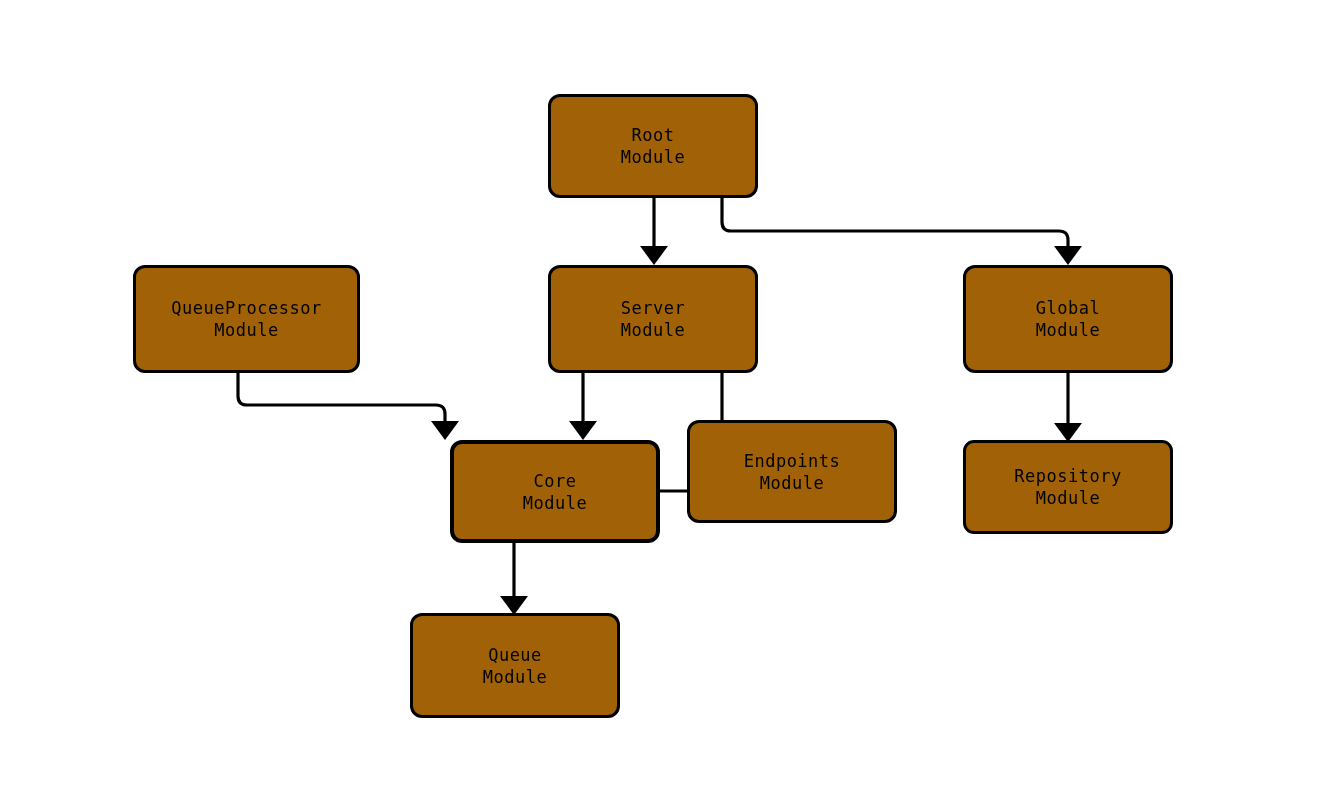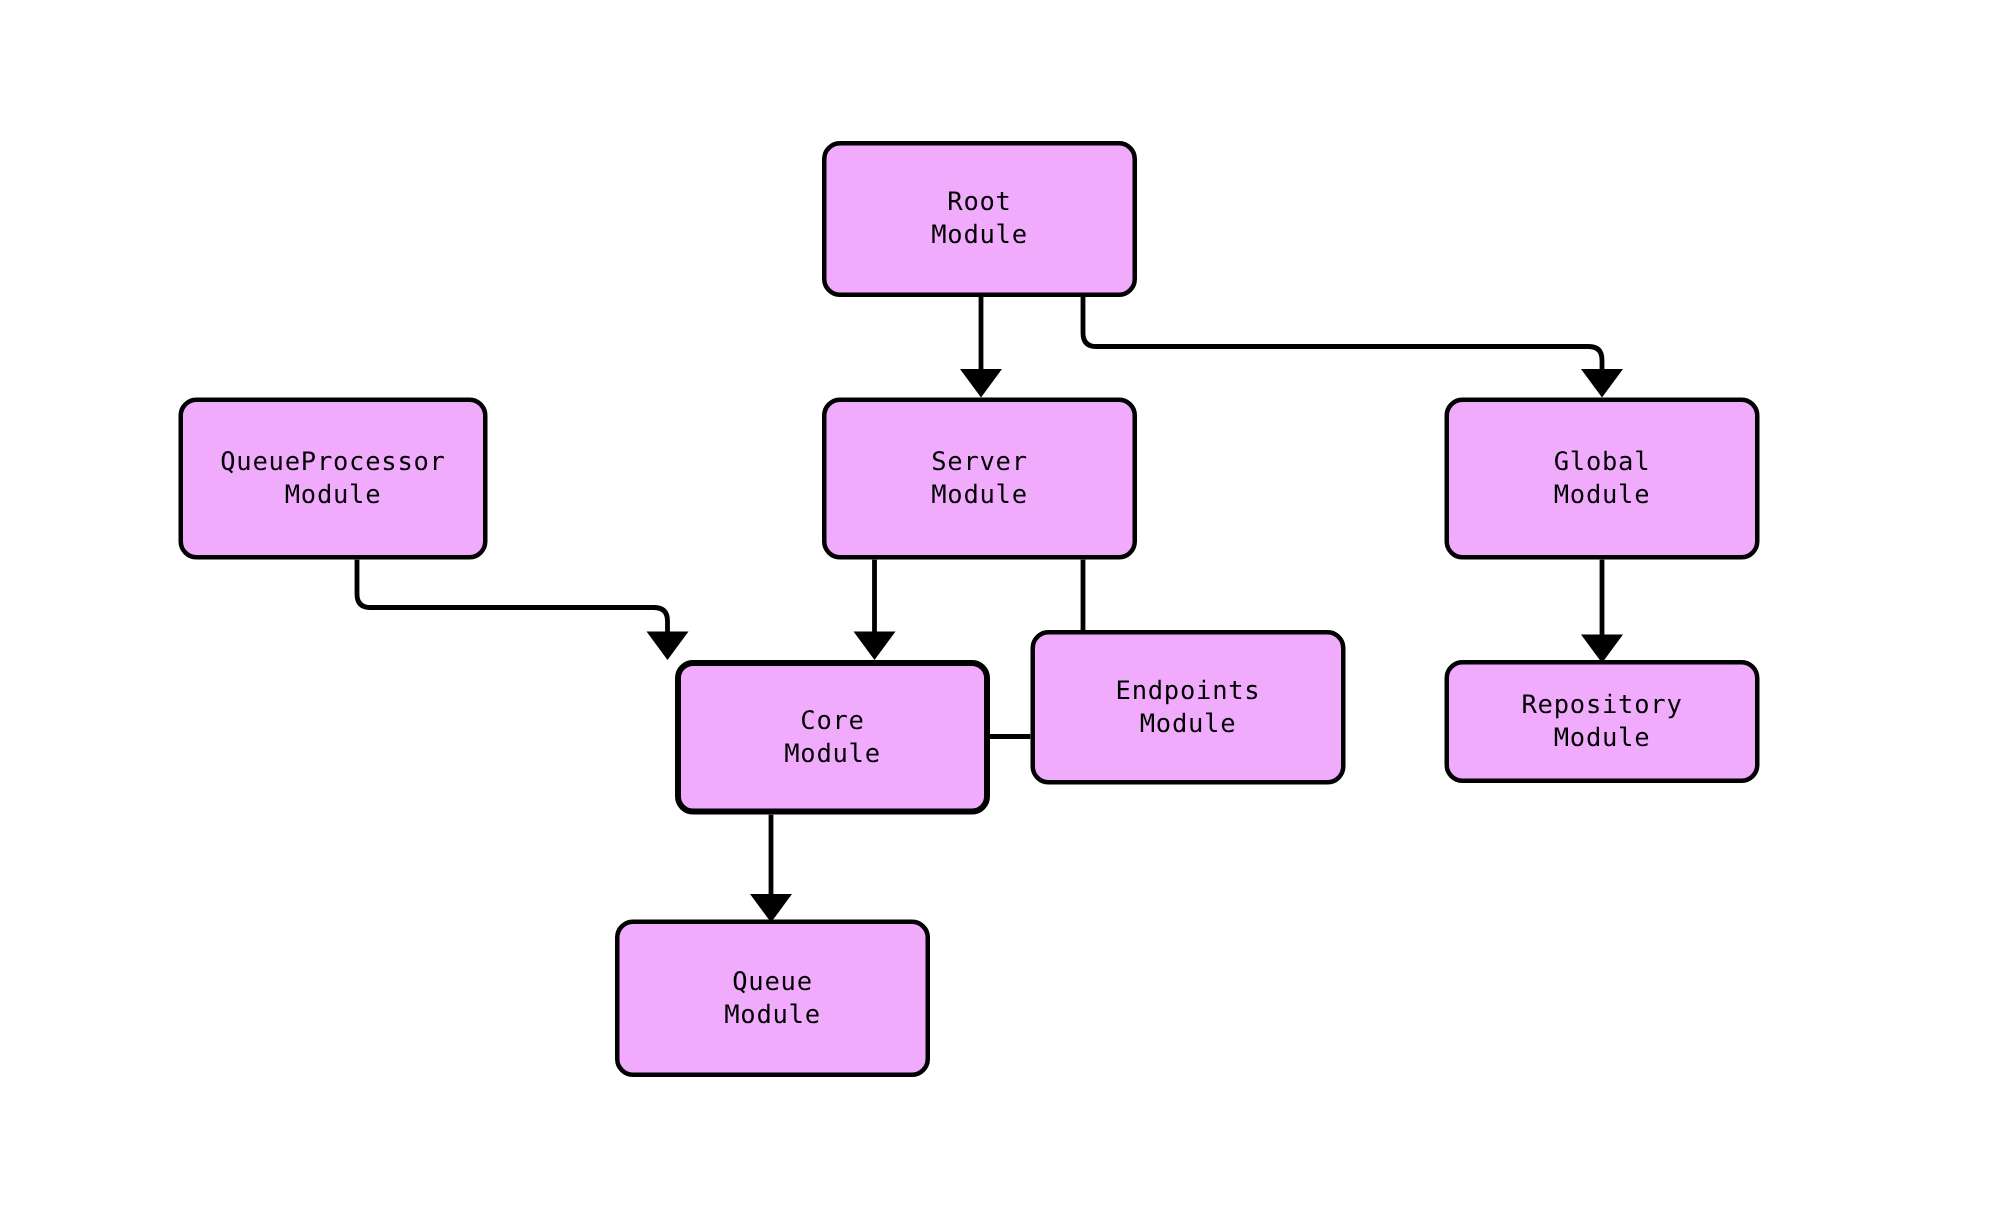--- a/index.html
+++ b/index.html
@@ -21,21 +21,21 @@
   #edge-layer {
     position: absolute;
     left: 0;
     top: 0;
     width: 1337px;
     height: 809px;
   }
   .node {
     position: absolute;
     box-sizing: border-box;
-    background: #f0abfc;
+    background: #a16207;
     border: 3px solid #000000;
     border-radius: 12px;
     display: flex;
     flex-direction: column;
     align-items: center;
     justify-content: center;
     z-index: 2;
   }
   .node.emphasis {
     border-width: 4.5px;
@@ -98,41 +98,41 @@
       <path d="M 500 596 L 528 596 L 514 615 Z" fill="#000000"></path>
     </g>
 
   </svg>
 
   <div id="node-layer">
       <div class="node" style="left: 548px; top: 94px; width: 210px; height: 104px;">
         <div class="node-label">Root</div>
         <div class="node-label">Module</div>
       </div>
-      <div class="node" style="left: 119px; top: 265px; width: 206px; height: 108px;">
+      <div class="node" style="left: 133px; top: 265px; width: 227px; height: 108px;">
         <div class="node-label">QueueProcessor</div>
         <div class="node-label">Module</div>
       </div>
       <div class="node" style="left: 548px; top: 265px; width: 210px; height: 108px;">
         <div class="node-label">Server</div>
         <div class="node-label">Module</div>
       </div>
       <div class="node" style="left: 963px; top: 265px; width: 210px; height: 108px; align-items: center;">
         <div class="node-label">Global</div>
         <div class="node-label">Module</div>
       </div>
       <div class="node emphasis" style="left: 410px; top: 440px; width: 210px; height: 103px; margin-left: 40px;">
         <div class="node-label">Core</div>
         <div class="node-label">Module</div>
       </div>
       <div class="node" style="left: 687px; top: 420px; width: 210px; height: 103px;">
         <div class="node-label">Endpoints</div>
         <div class="node-label">Module</div>
       </div>
-      <div class="node" style="left: 963px; top: 440px; width: 210px; height: 82px;">
+      <div class="node" style="left: 963px; top: 440px; width: 210px; height: 94px; border-radius: 11px;">
         <div class="node-label">Repository</div>
         <div class="node-label">Module</div>
       </div>
       <div class="node" style="left: 410px; top: 613px; width: 210px; height: 105px;">
         <div class="node-label">Queue</div>
         <div class="node-label">Module</div>
       </div>
     </div>
 
 </div>

